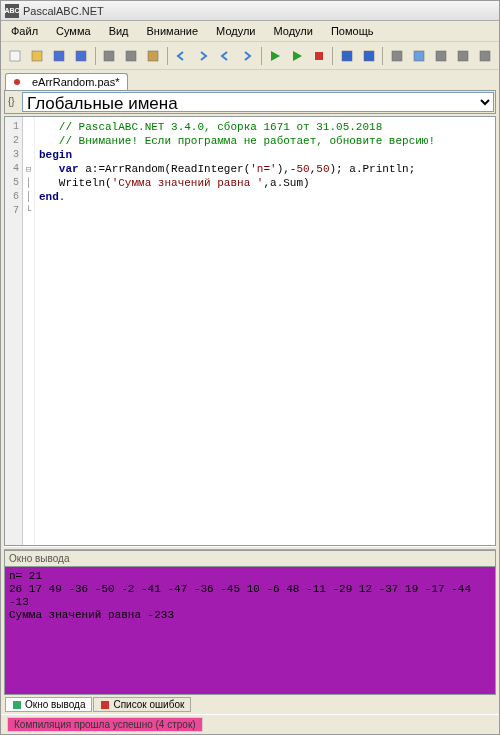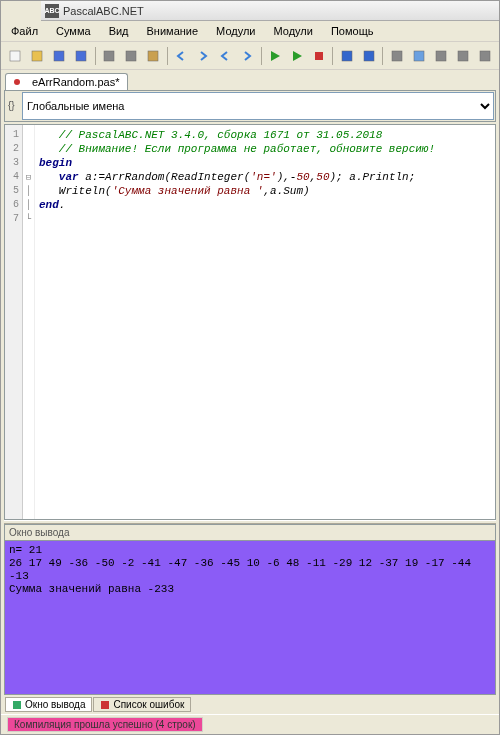--- a/index.html
+++ b/index.html
@@ -14,21 +14,20 @@
   flex-direction: column;
   border: 1px solid #999;
 }
 .titlebar {
   background: linear-gradient(to bottom, #f5f5f5, #e0e0e0);
   border-bottom: 1px solid #aaa;
   height: 20px;
   display: flex;
   align-items: center;
   padding: 0 4px;
-  margin-left: 40px;
 }
 .app-icon {
   width: 14px; height: 14px;
   background: #555;
   color: white;
   font-size: 7px;
   display: flex;
   align-items: center;
   justify-content: center;
   margin-right: 4px;
@@ -90,22 +89,22 @@
   margin: 0 3px;
 }
 .dropdown-bar .ddicon {
   width: 16px; height: 14px;
   display: flex; align-items: center; justify-content: center;
 }
 .dropdown-bar select {
   flex: 1;
   border: 1px solid #7f9db9;
   background: #fff;
-  font-size: 11px;
-  height: 28px;
+  font-size: 17px;
+  height: 20px;
 }
 .editor-wrap {
   flex: 1;
   display: flex;
   border: 1px solid #919b9c;
   margin: 2px 3px 0 3px;
   background: #fff;
   min-height: 0;
   position: relative;
 }
@@ -131,21 +130,20 @@
 .fold-col div { height:14px; line-height:14px; text-align:center; }
 .code {
   flex: 1;
   padding: 3px 4px;
   font-family: Consolas, 'Courier New', monospace;
   font-size: 11px;
   line-height: 14px;
   white-space: pre;
   overflow: auto;
   color: #000;
-  font-style: italic;
 }
 .c-comment { color: #008000; }
 .c-key { color: #000080; font-weight: bold; }
 .c-str { color: #800000; }
 .c-num { color: #800000; }
 .splitter {
   height: 4px;
   background: #ece9d8;
   border-top: 1px solid #fff;
   border-bottom: 1px solid #aca899;
@@ -155,29 +153,29 @@
 .output-title {
   background: #ece9d8;
   border: 1px solid #919b9c;
   margin: 0 3px;
   padding: 2px 4px;
   font-size: 10px;
   color: #555;
   border-bottom: none;
 }
 .output-body {
-  background: #8b5cf6;
+  background: #a21caf;
   border: 1px solid #919b9c;
   margin: 0 3px;
   padding: 3px 4px;
   font-family: Consolas, 'Courier New', monospace;
   font-size: 11px;
   line-height: 13px;
   white-space: pre-wrap;
-  height: 155px;
+  height: 129px;
   overflow: auto;
 }
 .bottom-tabs {
   display: flex;
   padding: 2px 4px;
   background: #ece9d8;
   gap: 1px;
 }
 .btab {
   border: 1px solid #aca899;

